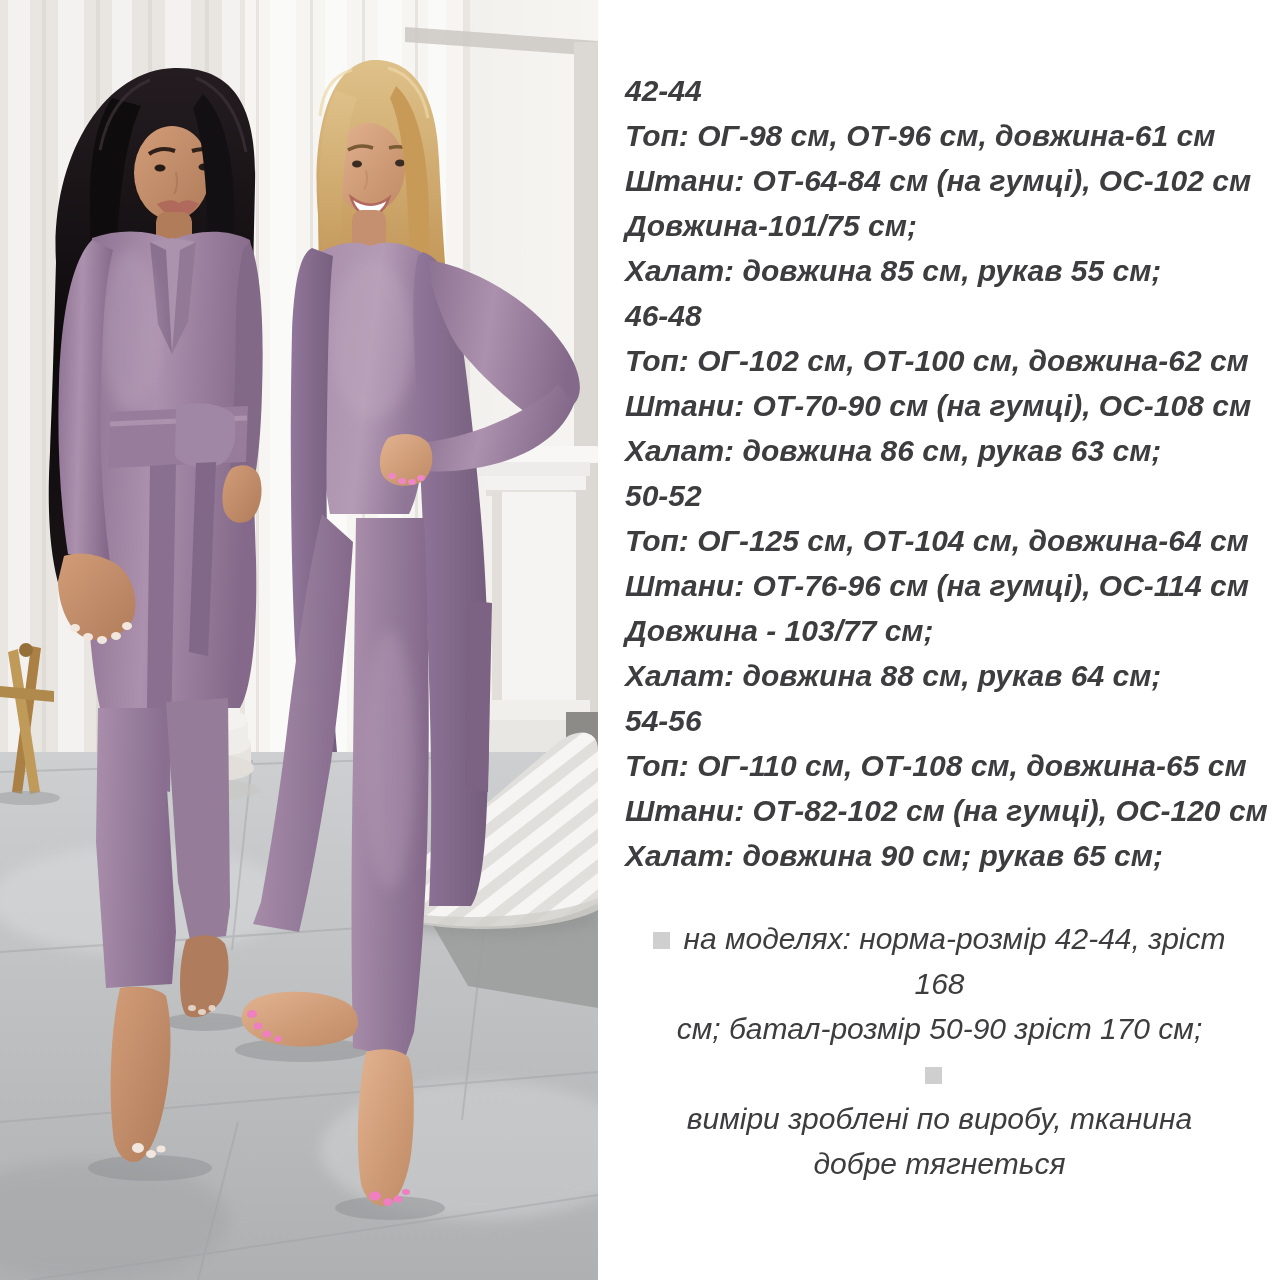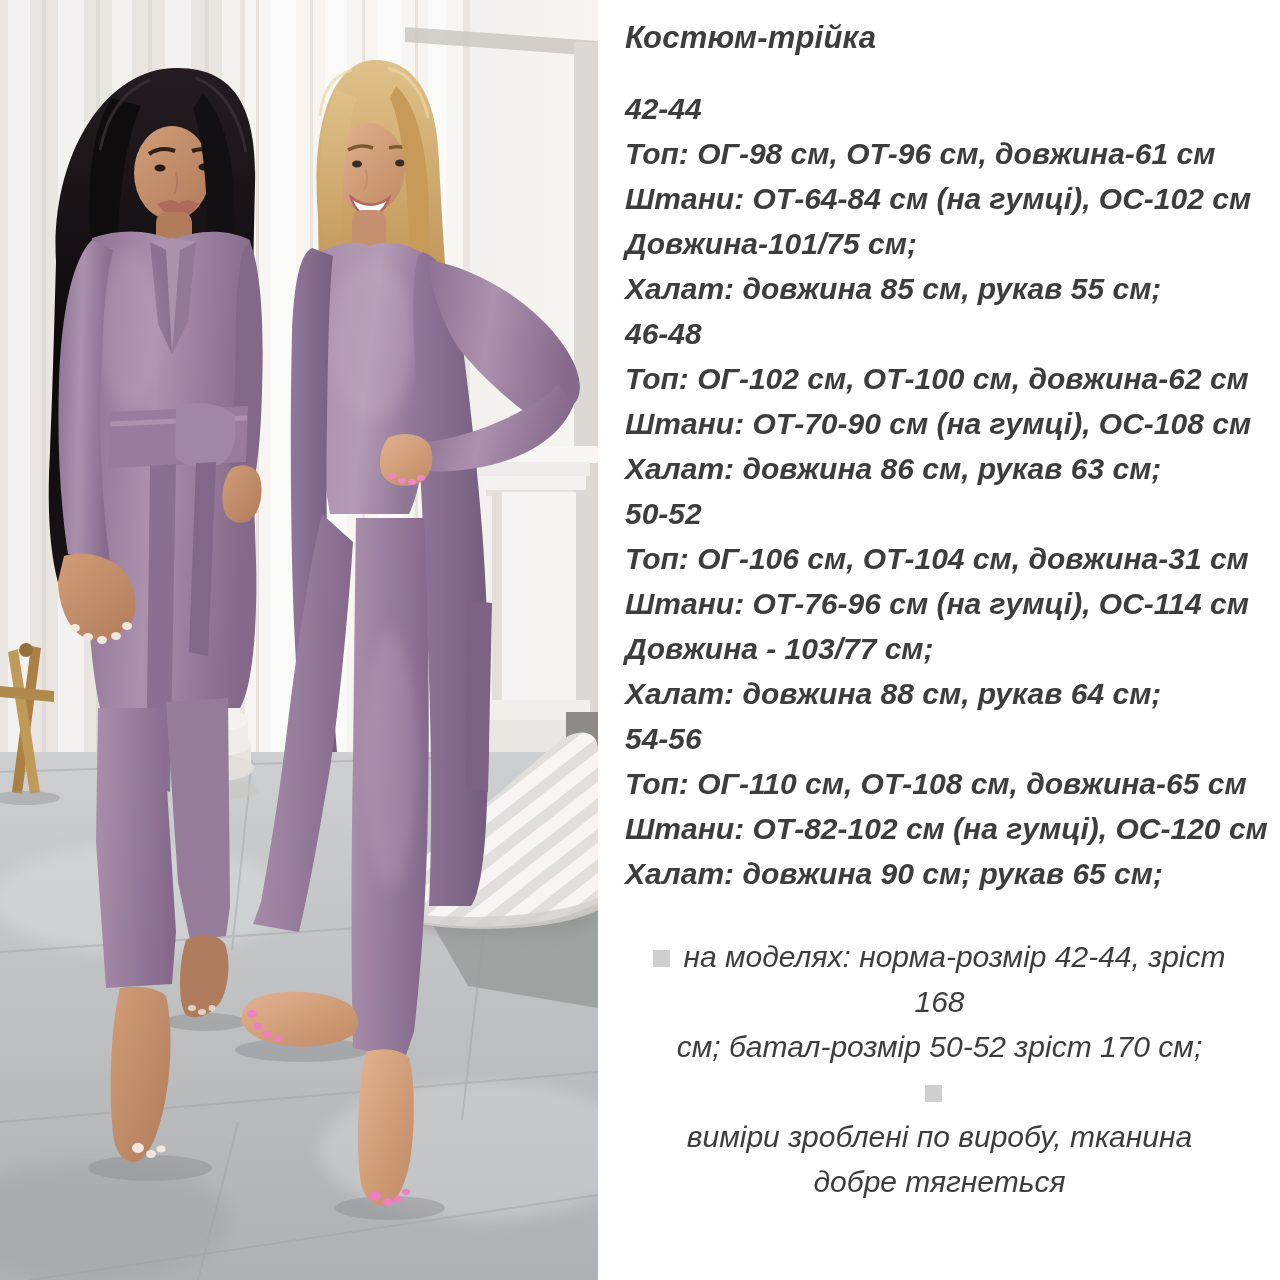--- a/index.html
+++ b/index.html
@@ -3,21 +3,21 @@
 <meta charset="utf-8">
 <style>
   html,body{margin:0;padding:0;background:#fff;}
   .page{position:relative;width:1280px;height:1280px;background:#ffffff;overflow:hidden;
         font-family:"Liberation Sans","DejaVu Sans",sans-serif;}
   .photo-pane{position:absolute;left:0;top:0;width:598px;height:1280px;}
   .photo-pane svg{display:block;width:598px;height:1280px;}
   .info-pane{position:absolute;left:598px;top:0;width:682px;height:1280px;
              box-sizing:border-box;padding:0 26px 0 27px;color:#3d3d3f;font-style:italic;}
   .product-title{margin-top:20px;font-size:31px;font-weight:700;line-height:36px;letter-spacing:.2px;}
-  .size-list{margin-top:30px;}
+  .size-list{margin-top:68px;}
   .size-label{font-size:30px;font-weight:700;line-height:45px;}
   .size-line{font-size:30px;font-weight:700;line-height:45px;white-space:nowrap;}
   .notes{margin-top:38px;}
   .note-line{font-size:30px;font-weight:400;line-height:45px;text-align:center;}
   .bullet{display:inline-block;width:17px;height:17px;background:#cfcfcf;margin-right:13px;}
 </style>
 </head>
 <body>
 
 <div class="page">
@@ -268,55 +268,54 @@
         <g fill="#e8dccf" opacity="0.9">
             <ellipse cx="192" cy="1008" rx="4" ry="3"></ellipse>
             <ellipse cx="202" cy="1012" rx="4" ry="3"></ellipse>
             <ellipse cx="212" cy="1008" rx="3.5" ry="3"></ellipse>
           </g>
       </g>
     </svg>
   </div>
 
   <div class="info-pane">
-    <div class="product-title">Костюм-трійка</div>
 
     <div class="size-list">
       <div class="size-block">
         <div class="size-label">42-44</div>
         <div class="size-line">Топ: ОГ-98 см, ОТ-96 см, довжина-61 см</div>
         <div class="size-line">Штани: ОТ-64-84 см (на гумці), ОС-102 см</div>
         <div class="size-line">Довжина-101/75 см;</div>
         <div class="size-line">Халат: довжина 85 см, рукав 55 см;</div>
       </div>
       <div class="size-block">
         <div class="size-label">46-48</div>
         <div class="size-line">Топ: ОГ-102 см, ОТ-100 см, довжина-62 см</div>
         <div class="size-line">Штани: ОТ-70-90 см (на гумці), ОС-108 см</div>
         <div class="size-line">Халат: довжина 86 см, рукав 63 см;</div>
       </div>
       <div class="size-block">
         <div class="size-label">50-52</div>
-        <div class="size-line">Топ: ОГ-106 см, ОТ-104 см, довжина-31 см</div>
+        <div class="size-line">Топ: ОГ-125 см, ОТ-104 см, довжина-64 см</div>
         <div class="size-line">Штани: ОТ-76-96 см (на гумці), ОС-114 см</div>
         <div class="size-line">Довжина - 103/77 см;</div>
         <div class="size-line">Халат: довжина 88 см, рукав 64 см;</div>
       </div>
       <div class="size-block">
         <div class="size-label">54-56</div>
         <div class="size-line">Топ: ОГ-110 см, ОТ-108 см, довжина-65 см</div>
         <div class="size-line">Штани: ОТ-82-102 см (на гумці), ОС-120 см</div>
         <div class="size-line">Халат: довжина 90 см; рукав 65 см;</div>
       </div>
     </div>
 
     <div class="notes">
       <div class="note">
         <div class="note-line"><span class="bullet"></span><span>на моделях: норма-розмір 42-44, зріст 168</span></div>
-        <div class="note-line">см; батал-розмір 50-52 зріст 170 см;</div>
+        <div class="note-line">см; батал-розмір 50-90 зріст 170 см;</div>
       </div>
       <div class="note">
         <div class="note-line"><span class="bullet"></span></div>
         <div class="note-line">виміри зроблені по виробу, тканина</div>
         <div class="note-line">добре тягнеться</div>
       </div>
     </div>
   </div>
 </div>
 

